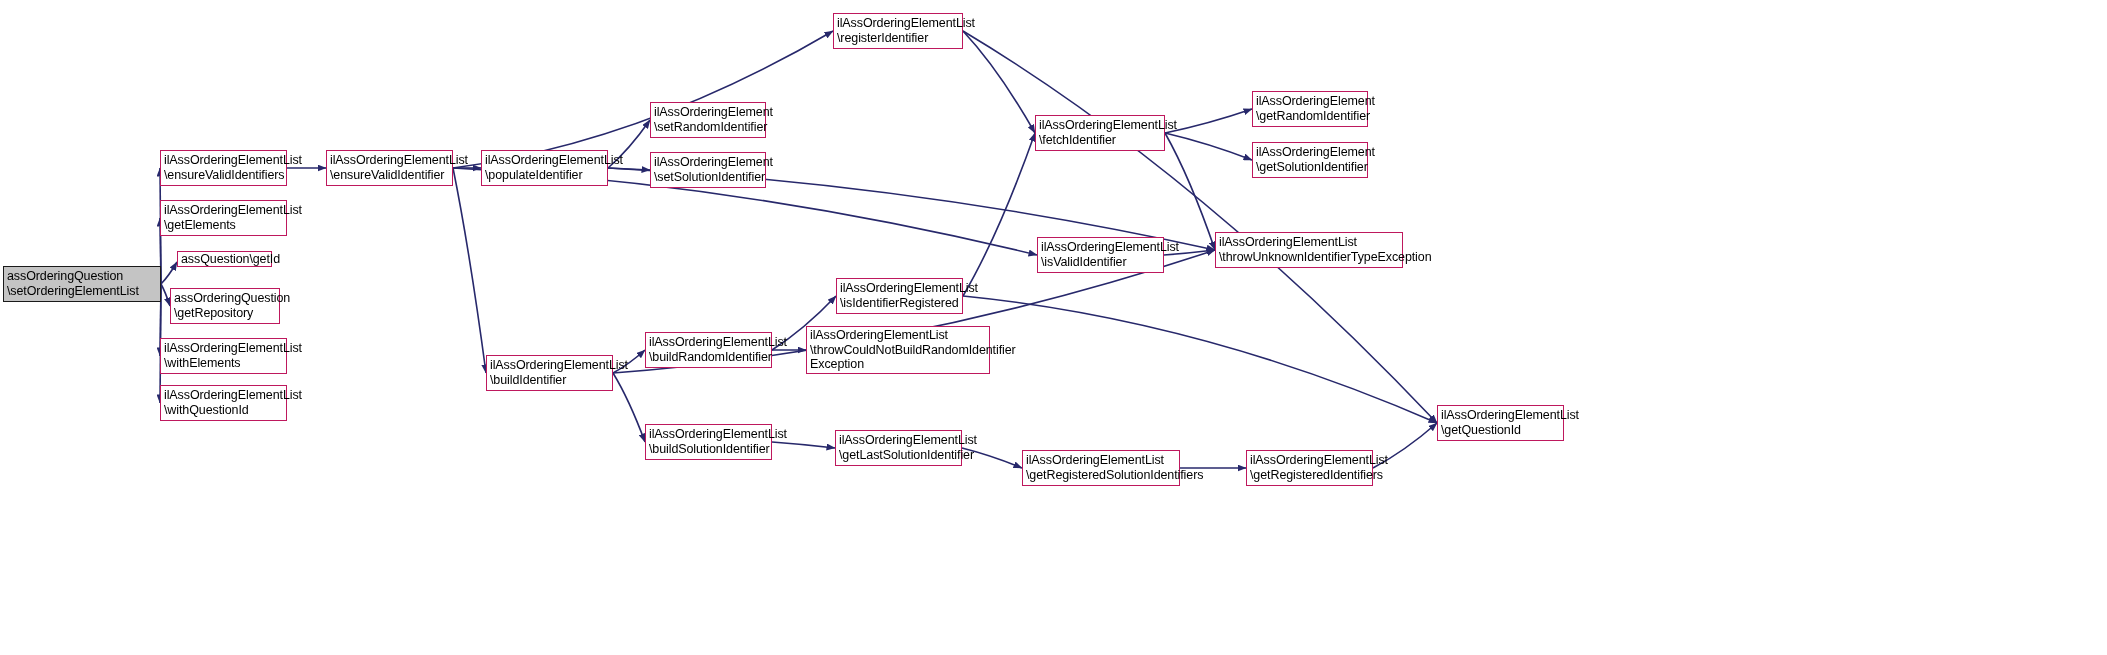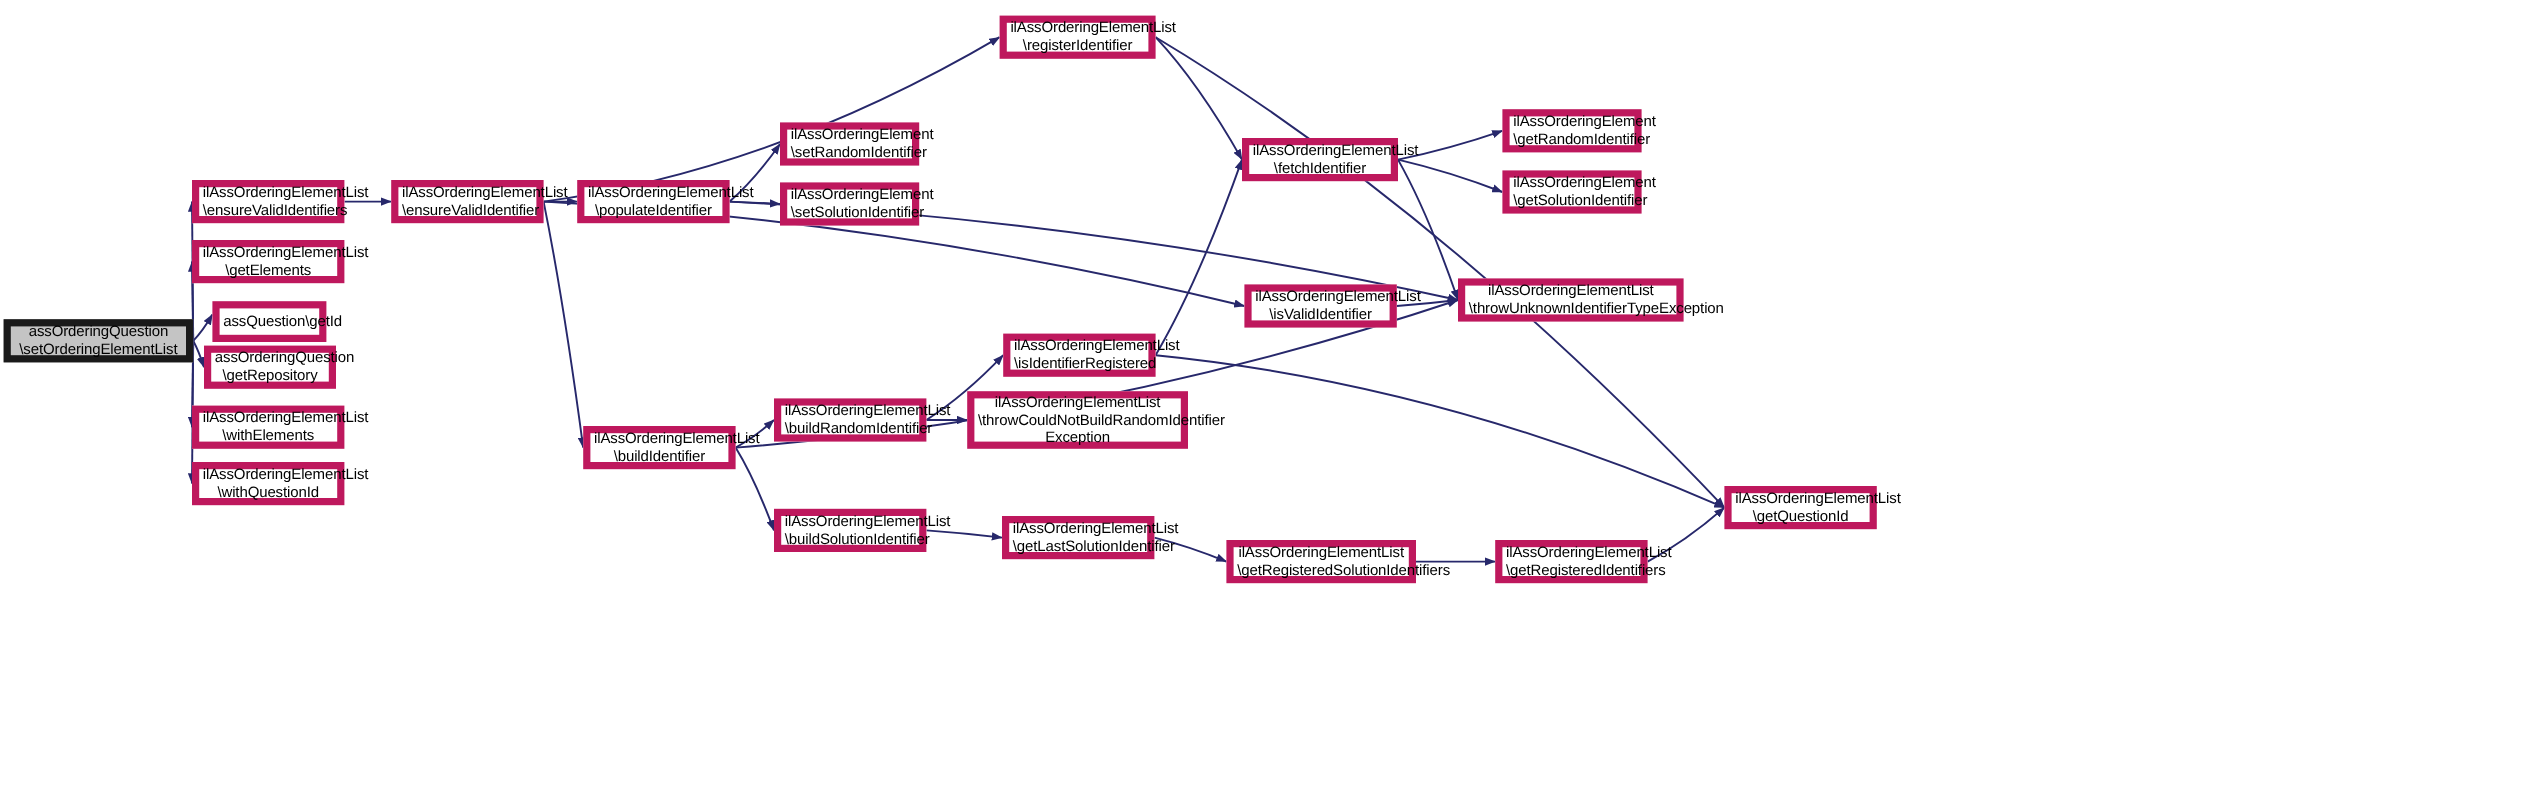--- a/index.html
+++ b/index.html
@@ -20,27 +20,26 @@
     position: absolute;
     left: 0;
     top: 0;
     width: 2107px;
     height: 655px;
     pointer-events: none;
   }
   .node {
     position: absolute;
     box-sizing: border-box;
-    border: 6px solid #be185d;
+    border: 1px solid #be185d;
     background: #ffffff;
     color: #000000;
     display: flex;
     align-items: center;
     justify-content: center;
-    text-align: center;
     line-height: 1.18;
     font-size: 12.5px;
     letter-spacing: -0.1px;
     white-space: pre-line;
     padding: 1px 3px;
     z-index: 2;
   }
   .node.root {
     background: #c4c4c4;
     border-color: #1a1a1a;
@@ -95,21 +94,21 @@
         <path d="M 1373 468 Q 1405 451.0125 1437 423" marker-end="url(#ah)"></path>
       </g>
   </svg>
   <div id="node-layer">
       <div class="node root" style="left: 3px; top: 266px; width: 158px; height: 36px;"><span class="label">assOrderingQuestion
 \setOrderingElementList</span></div>
       <div class="node" style="left: 160px; top: 150px; width: 127px; height: 36px;"><span class="label">ilAssOrderingElementList
 \ensureValidIdentifiers</span></div>
       <div class="node" style="left: 160px; top: 200px; width: 127px; height: 36px;"><span class="label">ilAssOrderingElementList
 \getElements</span></div>
-      <div class="node" style="left: 177px; top: 251px; width: 95px; height: 34px;"><span class="label">assQuestion\getId</span></div>
+      <div class="node" style="left: 177px; top: 251px; width: 95px; height: 16px;"><span class="label">assQuestion\getId</span></div>
       <div class="node" style="left: 170px; top: 288px; width: 110px; height: 36px;"><span class="label">assOrderingQuestion
 \getRepository</span></div>
       <div class="node" style="left: 160px; top: 338px; width: 127px; height: 36px;"><span class="label">ilAssOrderingElementList
 \withElements</span></div>
       <div class="node" style="left: 160px; top: 385px; width: 127px; height: 36px;"><span class="label">ilAssOrderingElementList
 \withQuestionId</span></div>
       <div class="node" style="left: 326px; top: 150px; width: 127px; height: 36px;"><span class="label">ilAssOrderingElementList
 \ensureValidIdentifier</span></div>
       <div class="node" style="left: 481px; top: 150px; width: 127px; height: 36px;"><span class="label">ilAssOrderingElementList
 \populateIdentifier</span></div>

